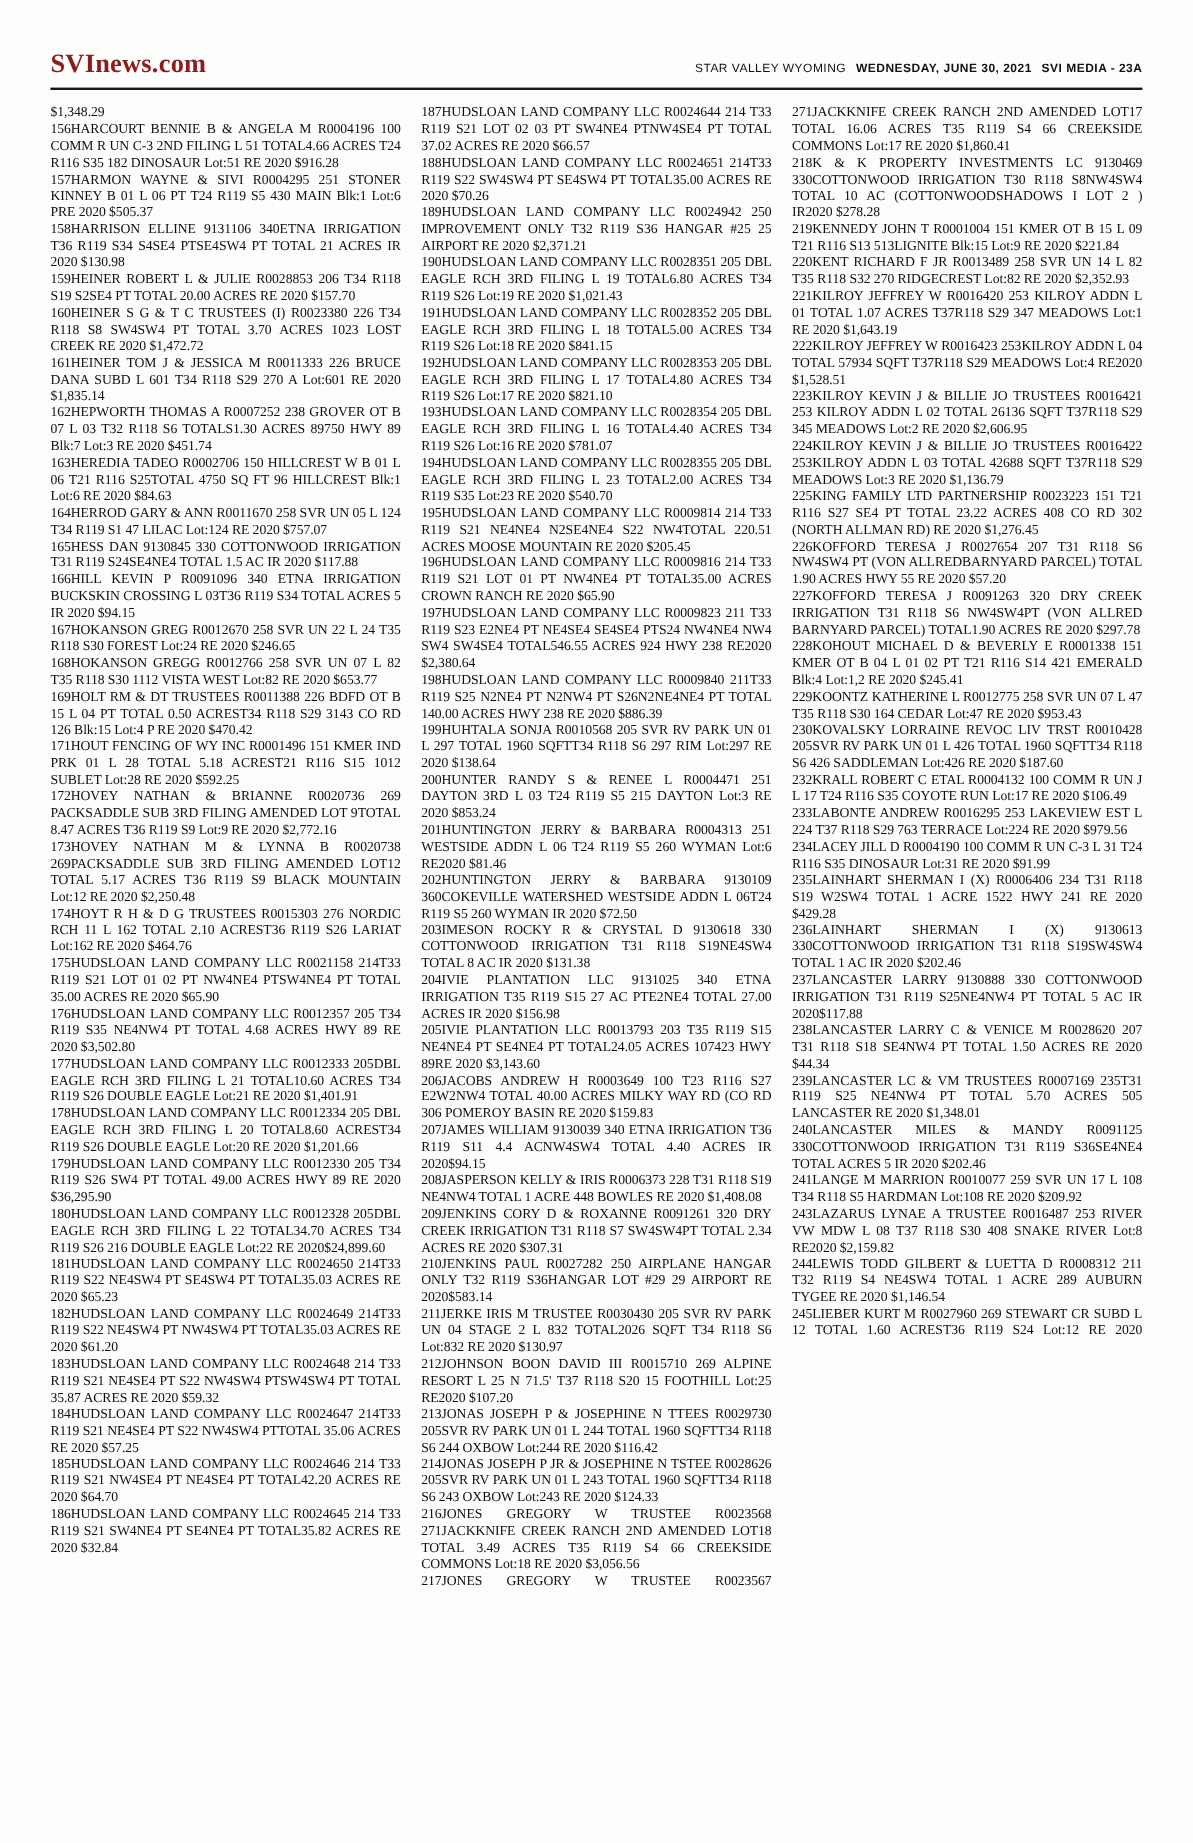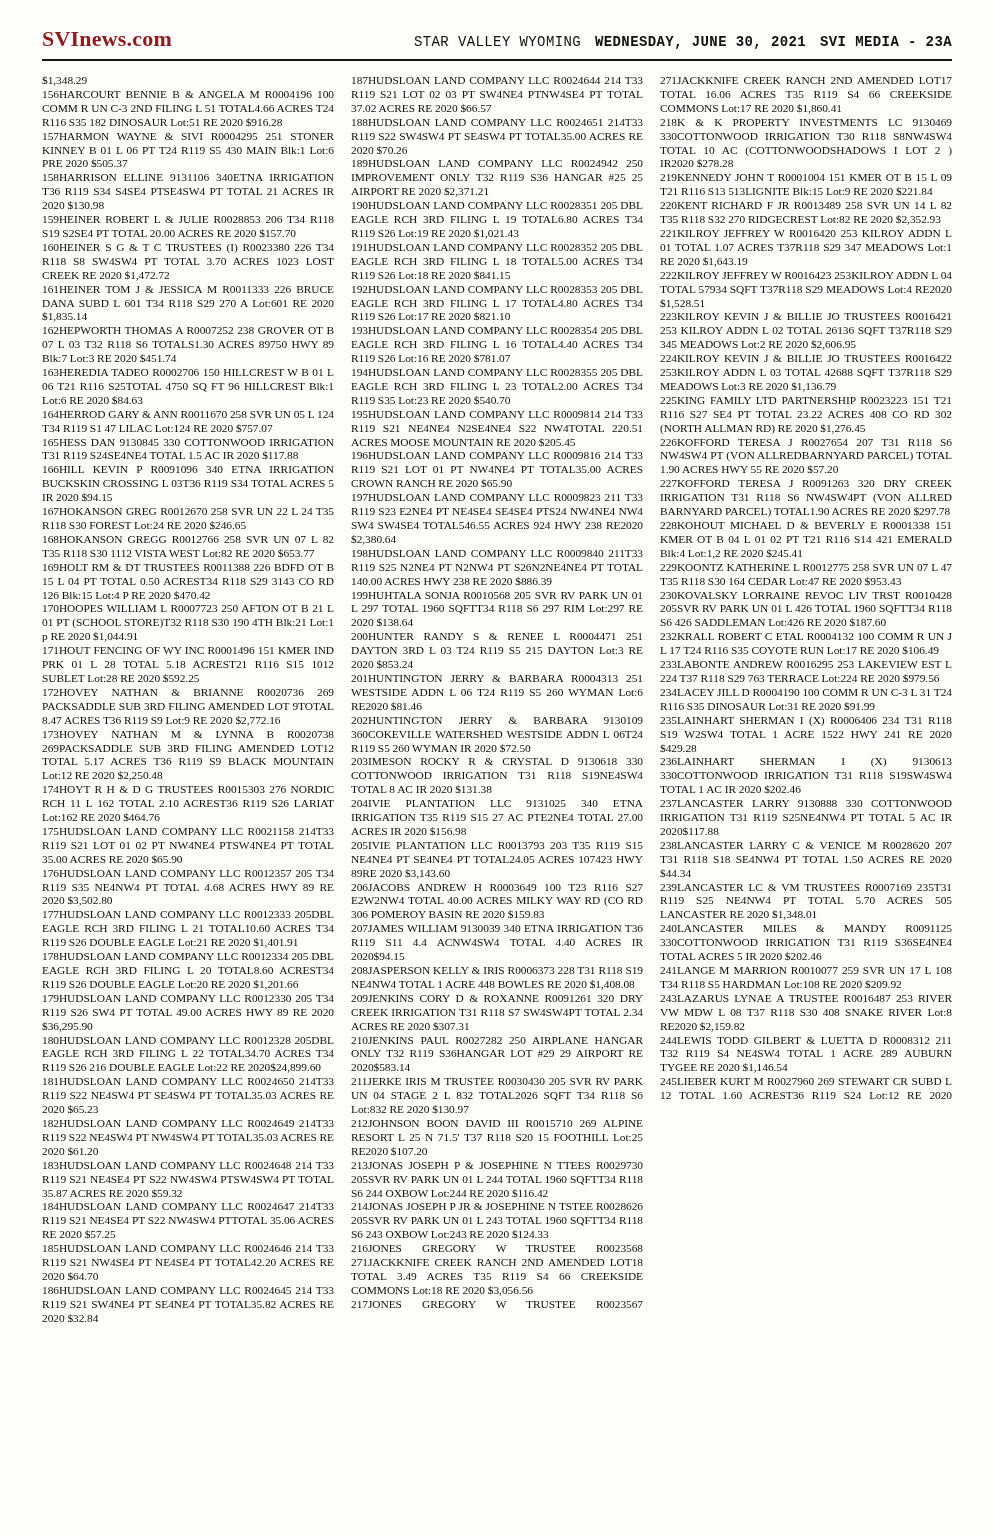--- a/index.html
+++ b/index.html
@@ -1,38 +1,38 @@
 <!DOCTYPE html>
 <html><head>
 <meta charset="utf-8">
 <style>
   html,body{margin:0;padding:0;background:#ffffff;}
   .page{
     position:relative;
     width:994px;height:1536px;
     box-sizing:border-box;
     background:#fdfdfb;
-    padding:26px 42px 24px 42px;
+    padding:40px 42px 24px 42px;
     color:#111;
     overflow:hidden;
   }
   .masthead{
     display:flex;
     justify-content:space-between;
     align-items:baseline;
   }
   .brand{
     font-family:"Liberation Serif", serif;
     font-weight:700;
     font-size:22px;
     letter-spacing:0.2px;
   }
   .dateline{
-    font-family:Liberation Mono, monospace;
-    font-size:14px;
+    font-family:Liberation Sans, sans-serif;
+    font-size:10px;
     letter-spacing:0.4px;
     color:#111;
     white-space:nowrap;
   }
   .dateline .seg{margin-left:5px;}
   .dateline .bold{font-weight:700;}
   .rule{
     border-top:2px solid #161616;
     margin-top:7px;
   }
@@ -88,21 +88,20 @@
         <p class="entry">160HEINER S G &amp; T C TRUSTEES (I) R0023380 226 T34 R118 S8 SW4SW4 PT TOTAL 3.70 ACRES 1023 LOST CREEK RE 2020 $1,472.72</p>
         <p class="entry">161HEINER TOM J &amp; JESSICA M R0011333 226 BRUCE DANA SUBD L 601 T34 R118 S29 270 A Lot:601 RE 2020 $1,835.14</p>
         <p class="entry">162HEPWORTH THOMAS A R0007252 238 GROVER OT B 07 L 03 T32 R118 S6 TOTALS1.30 ACRES 89750 HWY 89 Blk:7 Lot:3 RE 2020 $451.74</p>
         <p class="entry">163HEREDIA TADEO R0002706 150 HILLCREST W B 01 L 06 T21 R116 S25TOTAL 4750 SQ FT 96 HILLCREST Blk:1 Lot:6 RE 2020 $84.63</p>
         <p class="entry">164HERROD GARY &amp; ANN R0011670 258 SVR UN 05 L 124 T34 R119 S1 47 LILAC Lot:124 RE 2020 $757.07</p>
         <p class="entry">165HESS DAN 9130845 330 COTTONWOOD IRRIGATION T31 R119 S24SE4NE4 TOTAL 1.5 AC IR 2020 $117.88</p>
         <p class="entry">166HILL KEVIN P R0091096 340 ETNA IRRIGATION BUCKSKIN CROSSING L 03T36 R119 S34 TOTAL ACRES 5 IR 2020 $94.15</p>
         <p class="entry">167HOKANSON GREG R0012670 258 SVR UN 22 L 24 T35 R118 S30 FOREST Lot:24 RE 2020 $246.65</p>
         <p class="entry">168HOKANSON GREGG R0012766 258 SVR UN 07 L 82 T35 R118 S30 1112 VISTA WEST Lot:82 RE 2020 $653.77</p>
         <p class="entry">169HOLT RM &amp; DT TRUSTEES R0011388 226 BDFD OT B 15 L 04 PT TOTAL 0.50 ACREST34 R118 S29 3143 CO RD 126 Blk:15 Lot:4 P RE 2020 $470.42</p>
-        <p class="entry">170HOOPES WILLIAM L R0007723 250 AFTON OT B 21 L 01 PT (SCHOOL STORE)T32 R118 S30 190 4TH Blk:21 Lot:1 p RE 2020 $1,044.91</p>
         <p class="entry">171HOUT FENCING OF WY INC R0001496 151 KMER IND PRK 01 L 28 TOTAL 5.18 ACREST21 R116 S15 1012 SUBLET Lot:28 RE 2020 $592.25</p>
         <p class="entry">172HOVEY NATHAN &amp; BRIANNE R0020736 269 PACKSADDLE SUB 3RD FILING AMENDED LOT 9TOTAL 8.47 ACRES T36 R119 S9 Lot:9 RE 2020 $2,772.16</p>
         <p class="entry">173HOVEY NATHAN M &amp; LYNNA B R0020738 269PACKSADDLE SUB 3RD FILING AMENDED LOT12 TOTAL 5.17 ACRES T36 R119 S9 BLACK MOUNTAIN Lot:12 RE 2020 $2,250.48</p>
         <p class="entry">174HOYT R H &amp; D G TRUSTEES R0015303 276 NORDIC RCH 11 L 162 TOTAL 2.10 ACREST36 R119 S26 LARIAT Lot:162 RE 2020 $464.76</p>
         <p class="entry">175HUDSLOAN LAND COMPANY LLC R0021158 214T33 R119 S21 LOT 01 02 PT NW4NE4 PTSW4NE4 PT TOTAL 35.00 ACRES RE 2020 $65.90</p>
         <p class="entry">176HUDSLOAN LAND COMPANY LLC R0012357 205 T34 R119 S35 NE4NW4 PT TOTAL 4.68 ACRES HWY 89 RE 2020 $3,502.80</p>
         <p class="entry">177HUDSLOAN LAND COMPANY LLC R0012333 205DBL EAGLE RCH 3RD FILING L 21 TOTAL10.60 ACRES T34 R119 S26 DOUBLE EAGLE Lot:21 RE 2020 $1,401.91</p>
         <p class="entry">178HUDSLOAN LAND COMPANY LLC R0012334 205 DBL EAGLE RCH 3RD FILING L 20 TOTAL8.60 ACREST34 R119 S26 DOUBLE EAGLE Lot:20 RE 2020 $1,201.66</p>
         <p class="entry">179HUDSLOAN LAND COMPANY LLC R0012330 205 T34 R119 S26 SW4 PT TOTAL 49.00 ACRES HWY 89 RE 2020 $36,295.90</p>
         <p class="entry">180HUDSLOAN LAND COMPANY LLC R0012328 205DBL EAGLE RCH 3RD FILING L 22 TOTAL34.70 ACRES T34 R119 S26 216 DOUBLE EAGLE Lot:22 RE 2020$24,899.60</p>

